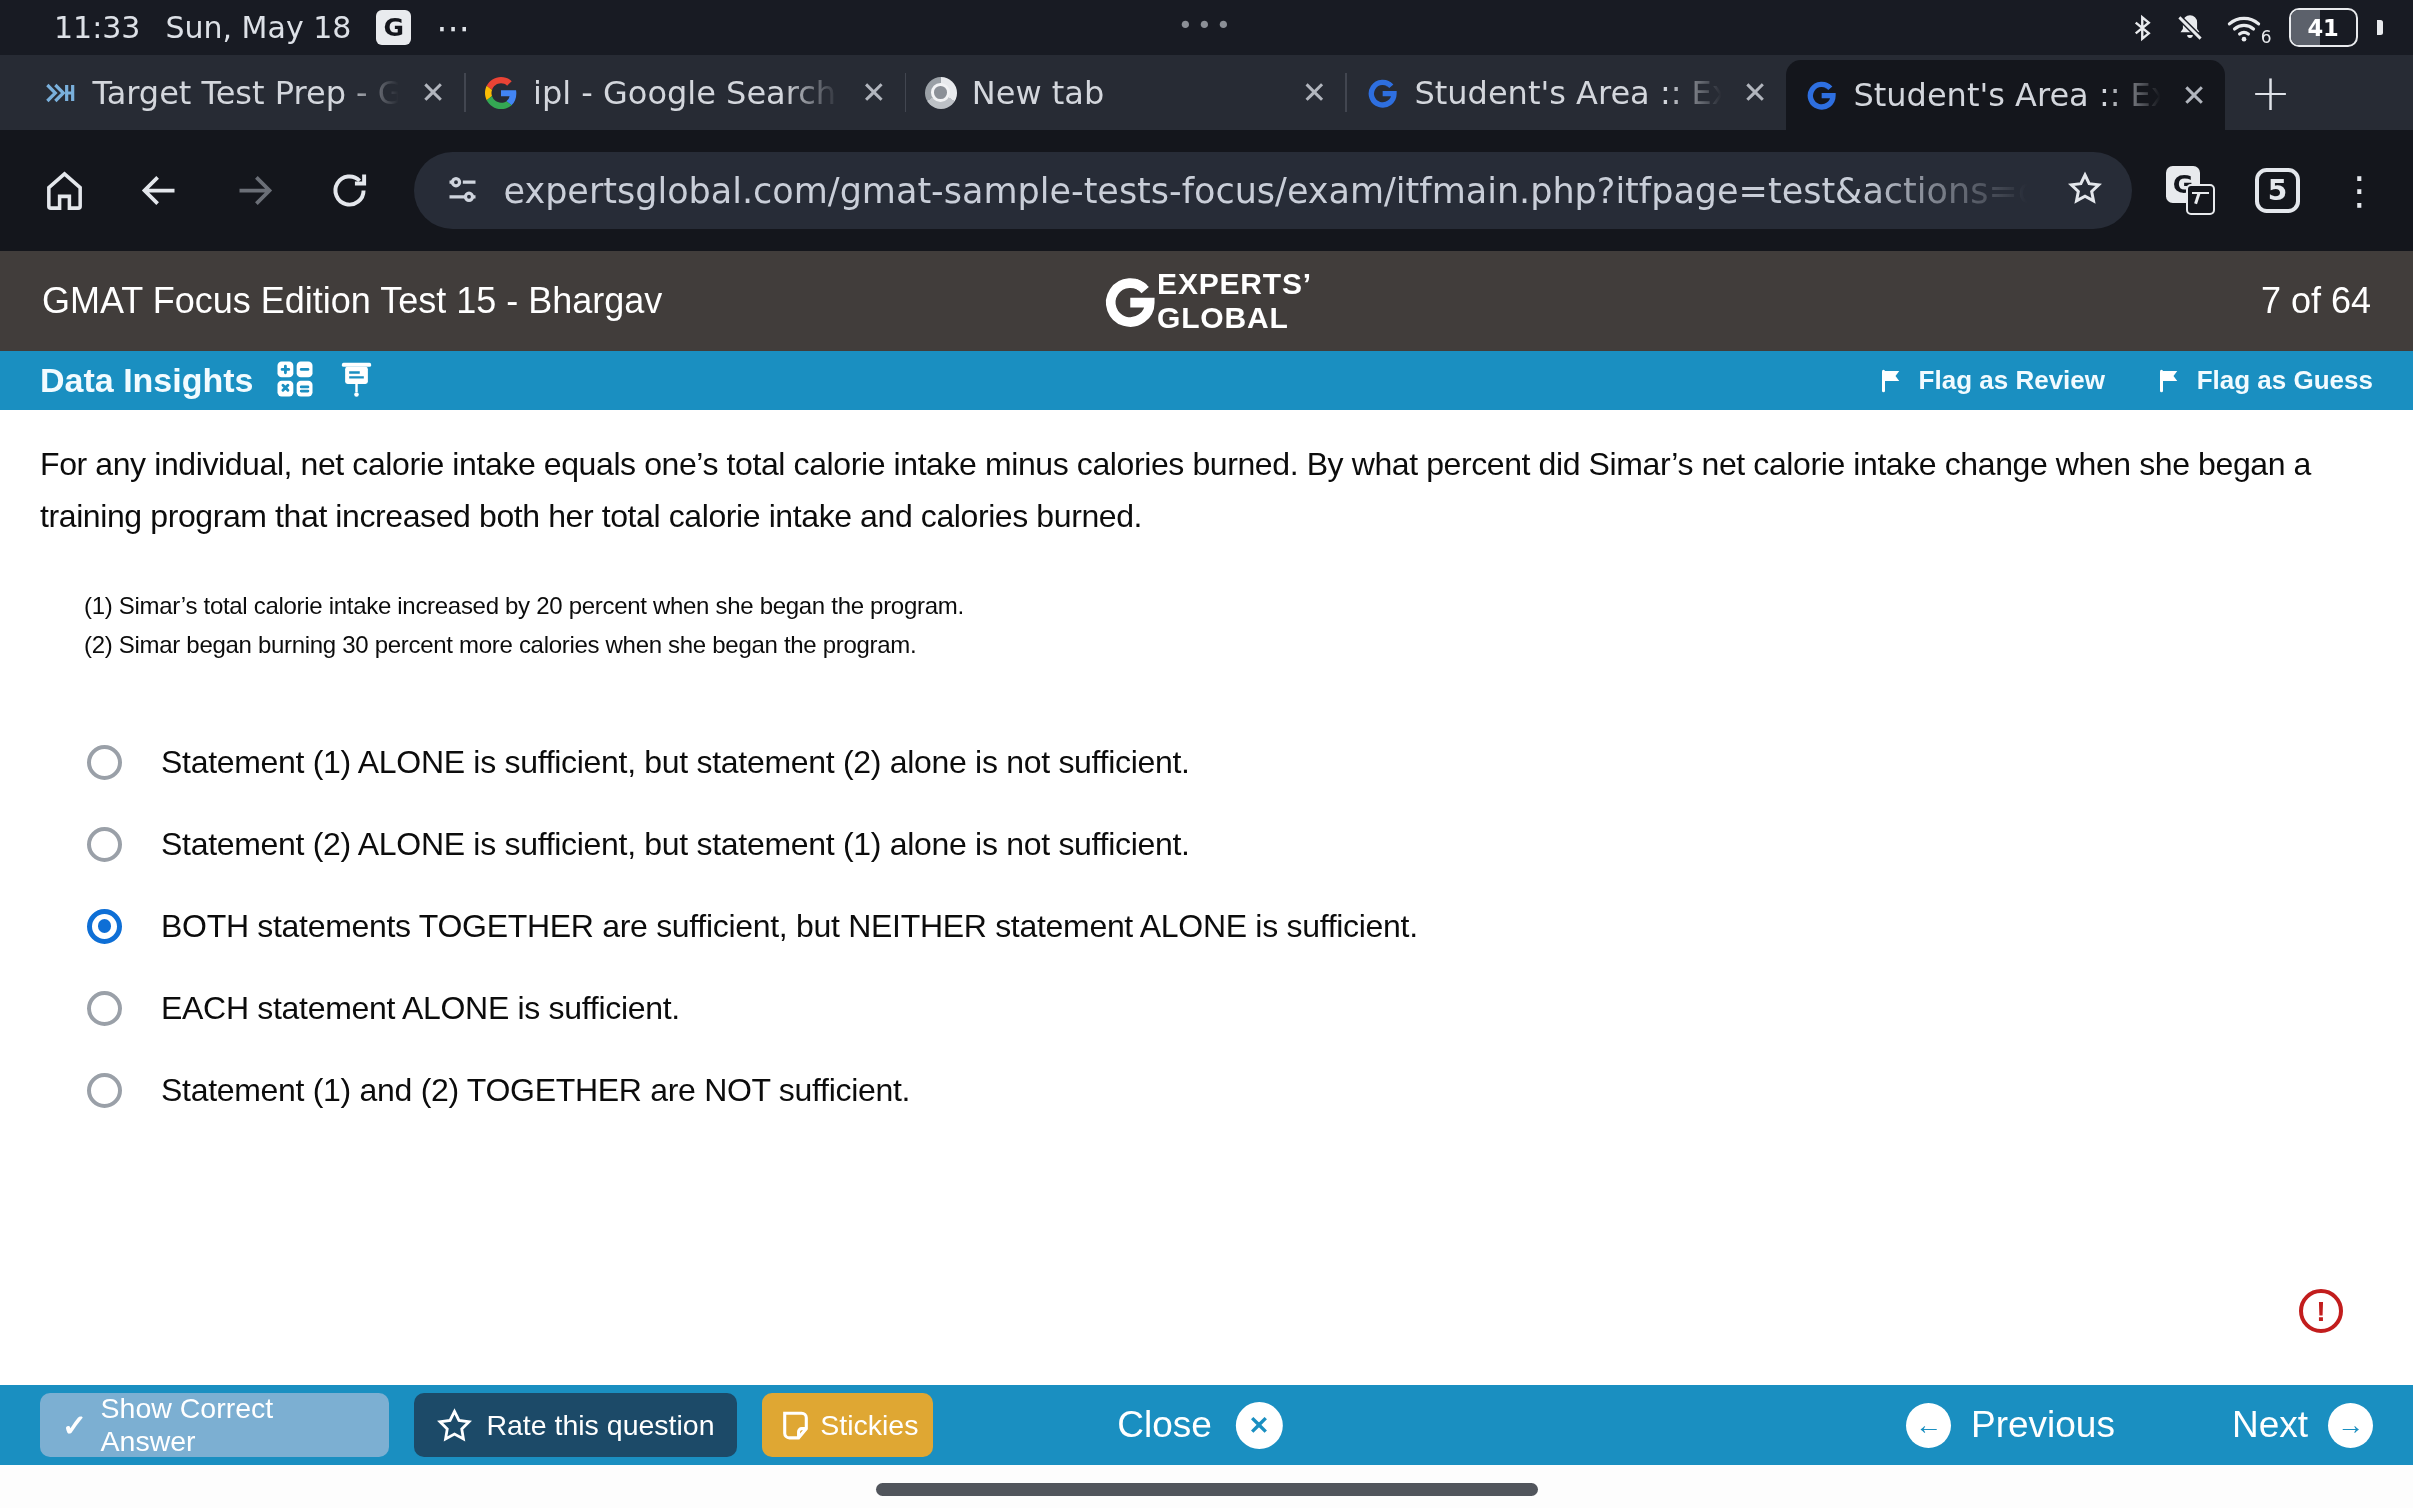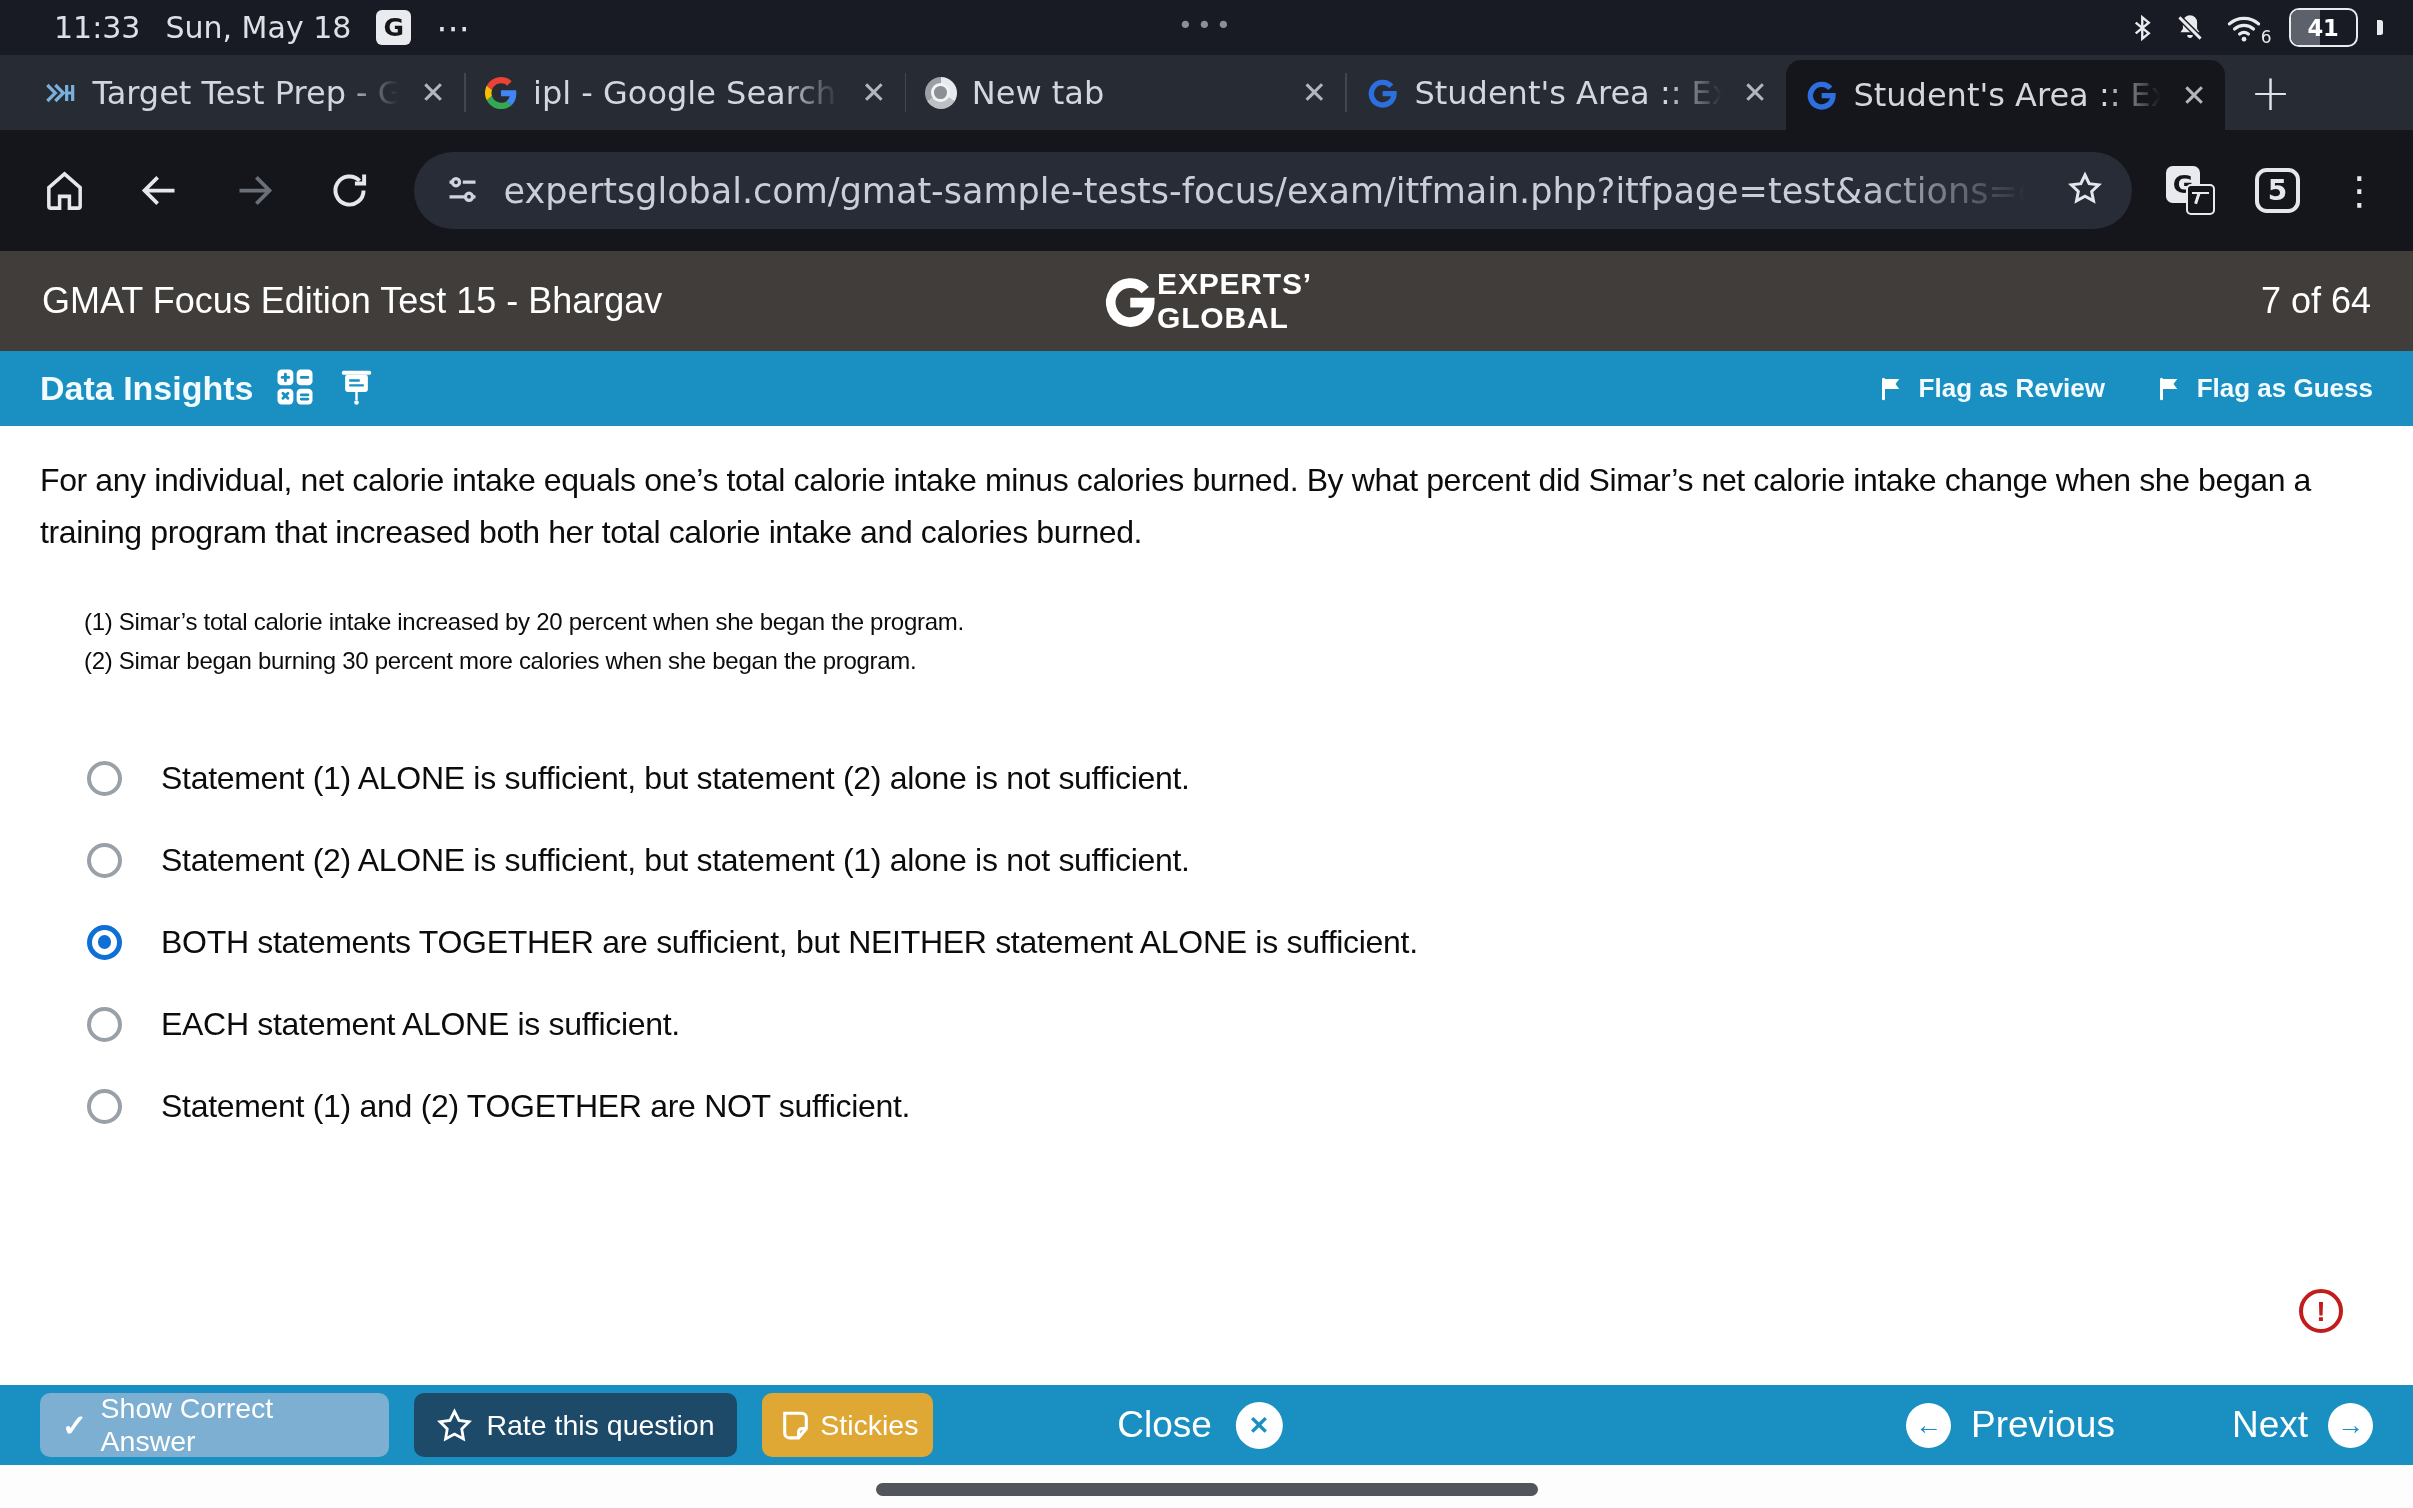--- a/index.html
+++ b/index.html
@@ -67,21 +67,21 @@
   
   .test-header{height:100px;background:#413d3b;color:#fff;display:flex;align-items:center;
                padding:0 42px;position:relative;flex:0 0 auto;}
   .th-title{font-size:36px;}
   .th-logo{position:absolute;left:50%;top:50%;transform:translate(-50%,-50%);display:flex;align-items:flex-end;gap:1px;}
   .th-brand{font-weight:800;font-size:30px;line-height:34px;letter-spacing:0.8px;}
   .th-progress{margin-left:auto;font-size:36px;}
 
   
   .section-bar{height:59px;background:#1a8fc1;color:#f2fbff;display:flex;align-items:center;
-               padding:8px 40px;flex:0 0 auto;}
+               padding:0 40px;flex:0 0 auto;}
   .sec-label{font-size:34px;font-weight:600;}
   .sec-icons{display:flex;align-items:center;gap:22px;margin-left:22px;}
   .sec-flags{margin-left:auto;display:flex;align-items:center;gap:50px;}
   .flag-btn{display:flex;align-items:center;gap:11.7px;font-size:26px;font-weight:700;}
 
   
   .content{flex:1;background:#fff;color:#111;position:relative;padding:28px 59px 0 40px;box-sizing:border-box;}
   .prompt{font-size:32px;line-height:1.64;letter-spacing:-0.4px;max-width:2315px;color:#0c0c0c;}
   .statements{margin:44px 0 0 44px;font-size:24px;line-height:1.62;letter-spacing:-0.3px;color:#0c0c0c;}
   .options{margin:74px 0 0 47px;}

